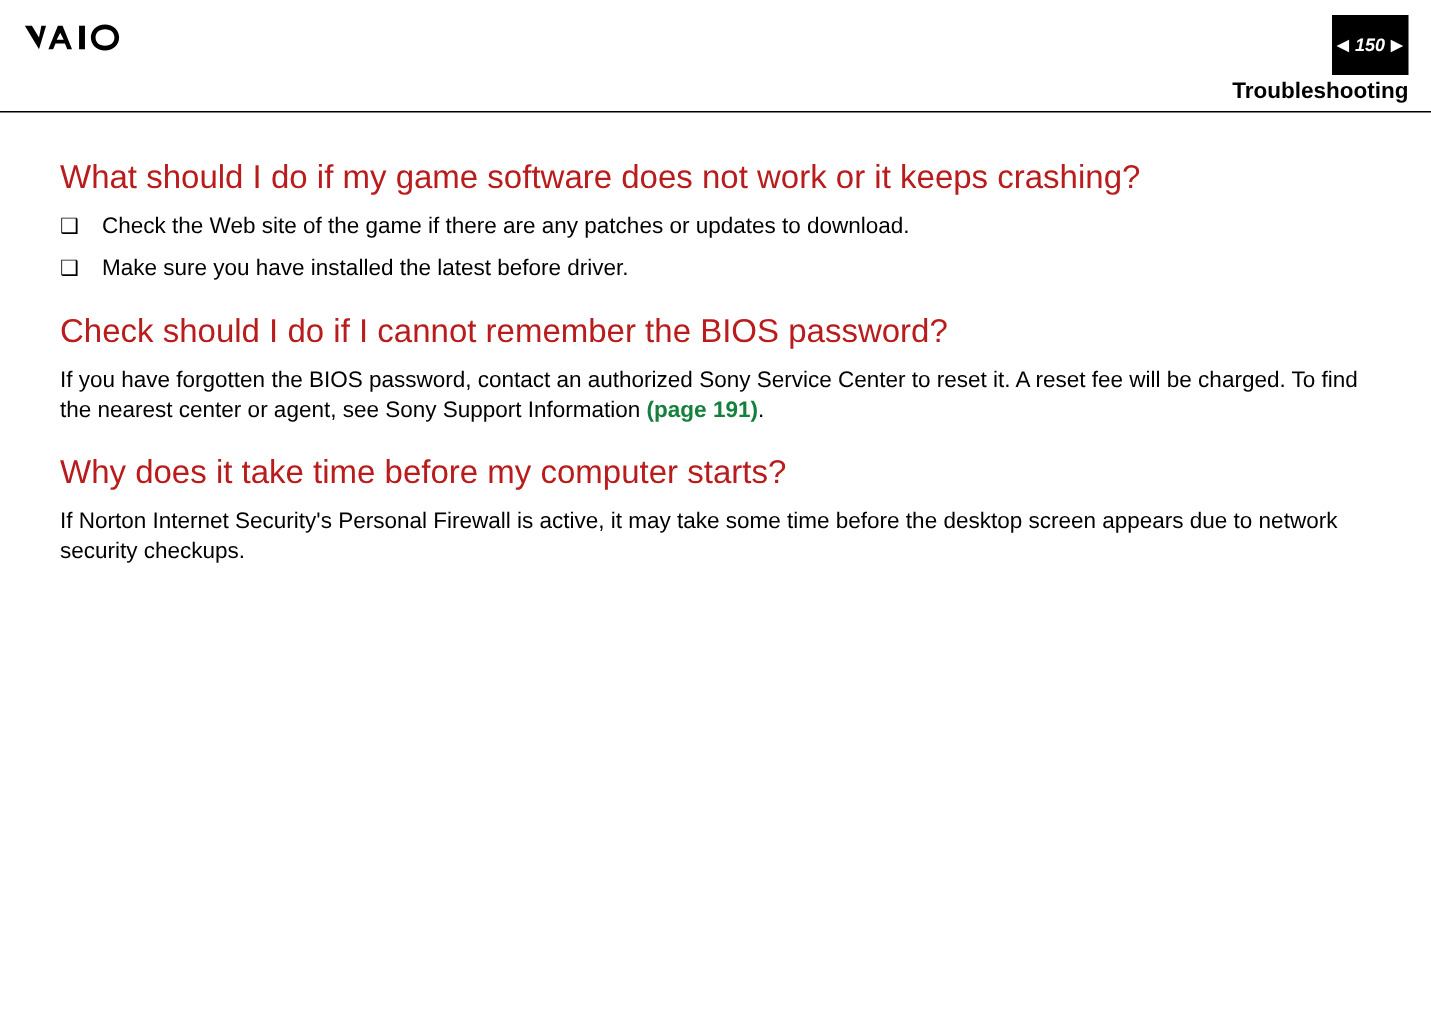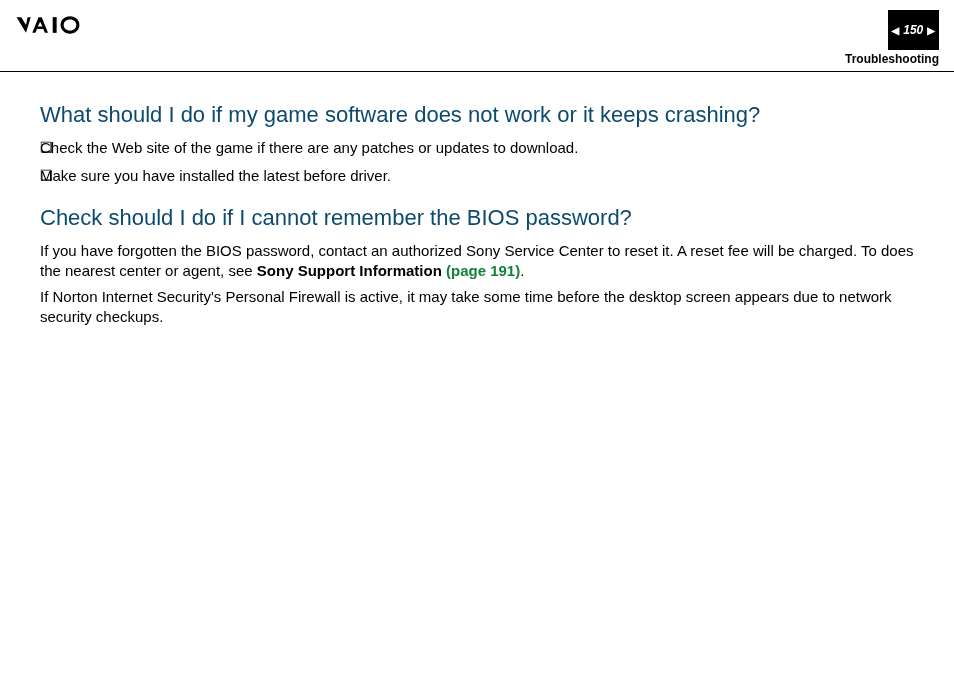--- a/index.html
+++ b/index.html
@@ -45,61 +45,62 @@
     }
     .page-badge .arrow-left,
     .page-badge .arrow-right {
       font-style: normal;
       font-size: 10px;
     }
     .page-badge .page-num {
       margin: 12px 4px;
     }
     .section-name {
-      font-size: 12px;
+      font-size: 15px;
       font-weight: bold;
       color: #000;
     }
     .content {
       padding: 30px 25px 20px 40px;
     }
     .question {
-      color: #0c4a6e;
+      color: #b91c1c;
       font-size: 22px;
       font-weight: normal;
       margin-bottom: 10px;
       margin-top: 18px;
     }
     .question:first-child {
       margin-top: 0;
     }
     .bullet-list {
       list-style: none;
       margin-bottom: 8px;
     }
     .bullet-list li {
       font-size: 15px;
       line-height: 1.35;
+      padding-left: 28px;
       margin-bottom: 8px;
       position: relative;
     }
     .bullet-list li::before {
       content: "❑";
       position: absolute;
       left: 0;
       top: 0;
       font-size: 14px;
     }
     .body-text {
       font-size: 15px;
       line-height: 1.35;
       margin-bottom: 6px;
     }
     .bold {
-      font-weight: bold;
+      font-weight: normal;
     }
     .link-ref {
       color: #15803d;
       font-weight: bold;
     }
   </style>
 </head>
 <body>
 
 <div class="header">
@@ -124,18 +125,19 @@
 <div class="content">
 
   <h2 class="question">What should I do if my game software does not work or it keeps crashing?</h2>
   <ul class="bullet-list">
     <li>Check the Web site of the game if there are any patches or updates to download.</li>
     <li>Make sure you have installed the latest before driver.</li>
   </ul>
 
   <h2 class="question">Check should I do if I cannot remember the BIOS password?</h2>
   <p class="body-text">
-    <span>If you have forgotten the BIOS password, contact an authorized Sony Service Center to reset it. A reset fee will be charged. To does the nearest center or agent, see </span><span class="bold">Sony Support Information </span><span class="link-ref">(page 191)</span><span>.</span>
+    <span>If you have forgotten the BIOS password, contact an authorized Sony Service Center to reset it. A reset fee will be charged. To find the nearest center or agent, see </span><span class="bold">Sony Support Information </span><span class="link-ref">(page 191)</span><span>.</span>
   </p>
 
+  <h2 class="question">Why does it take time before my computer starts?</h2>
   <p class="body-text">If Norton Internet Security's Personal Firewall is active, it may take some time before the desktop screen appears due to network security checkups.</p>
 
 </div>
 
 </body></html>

